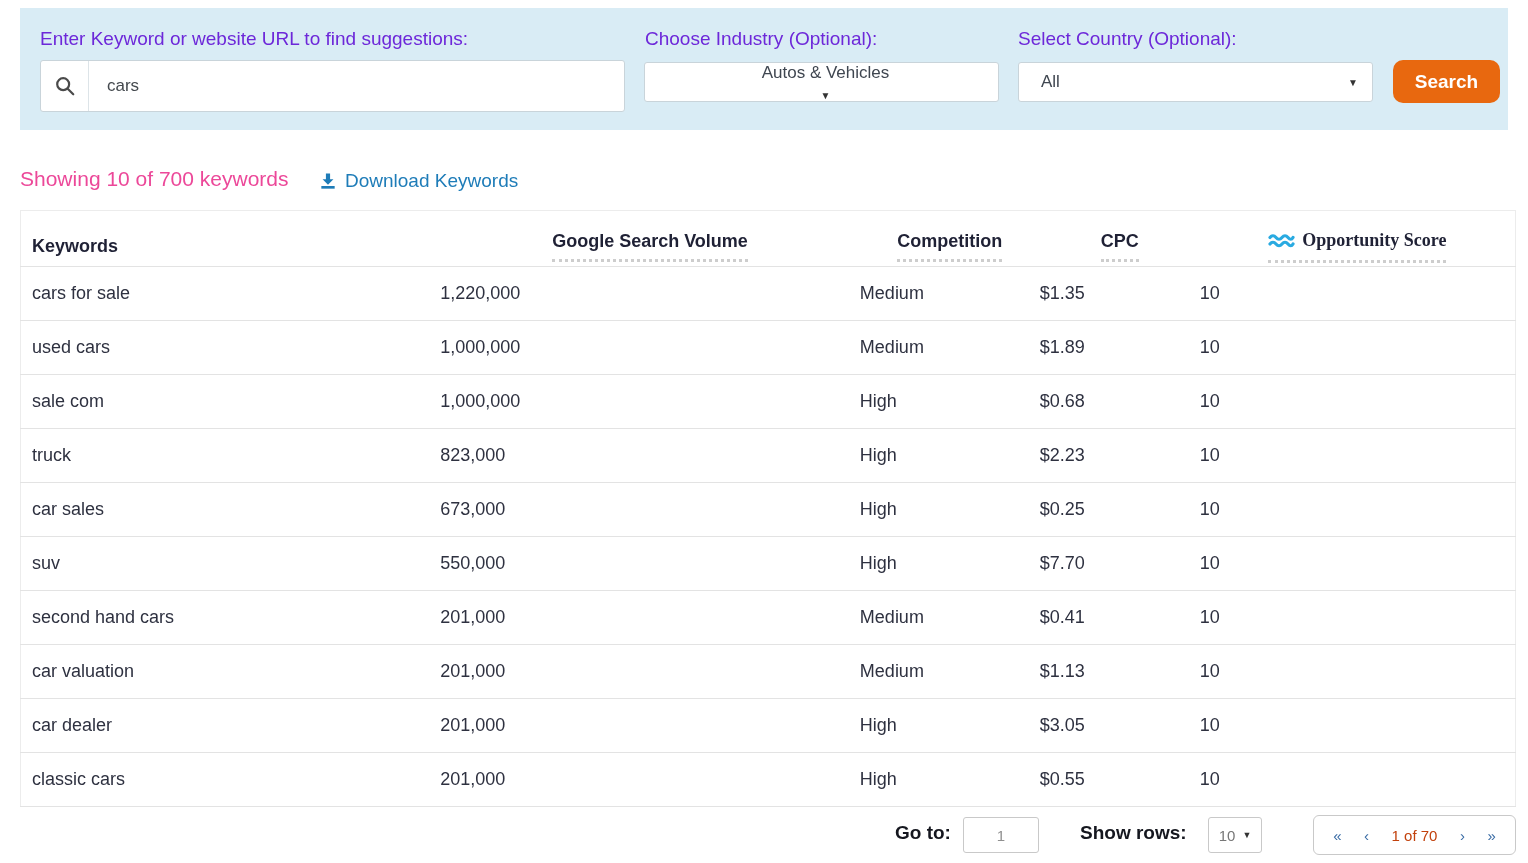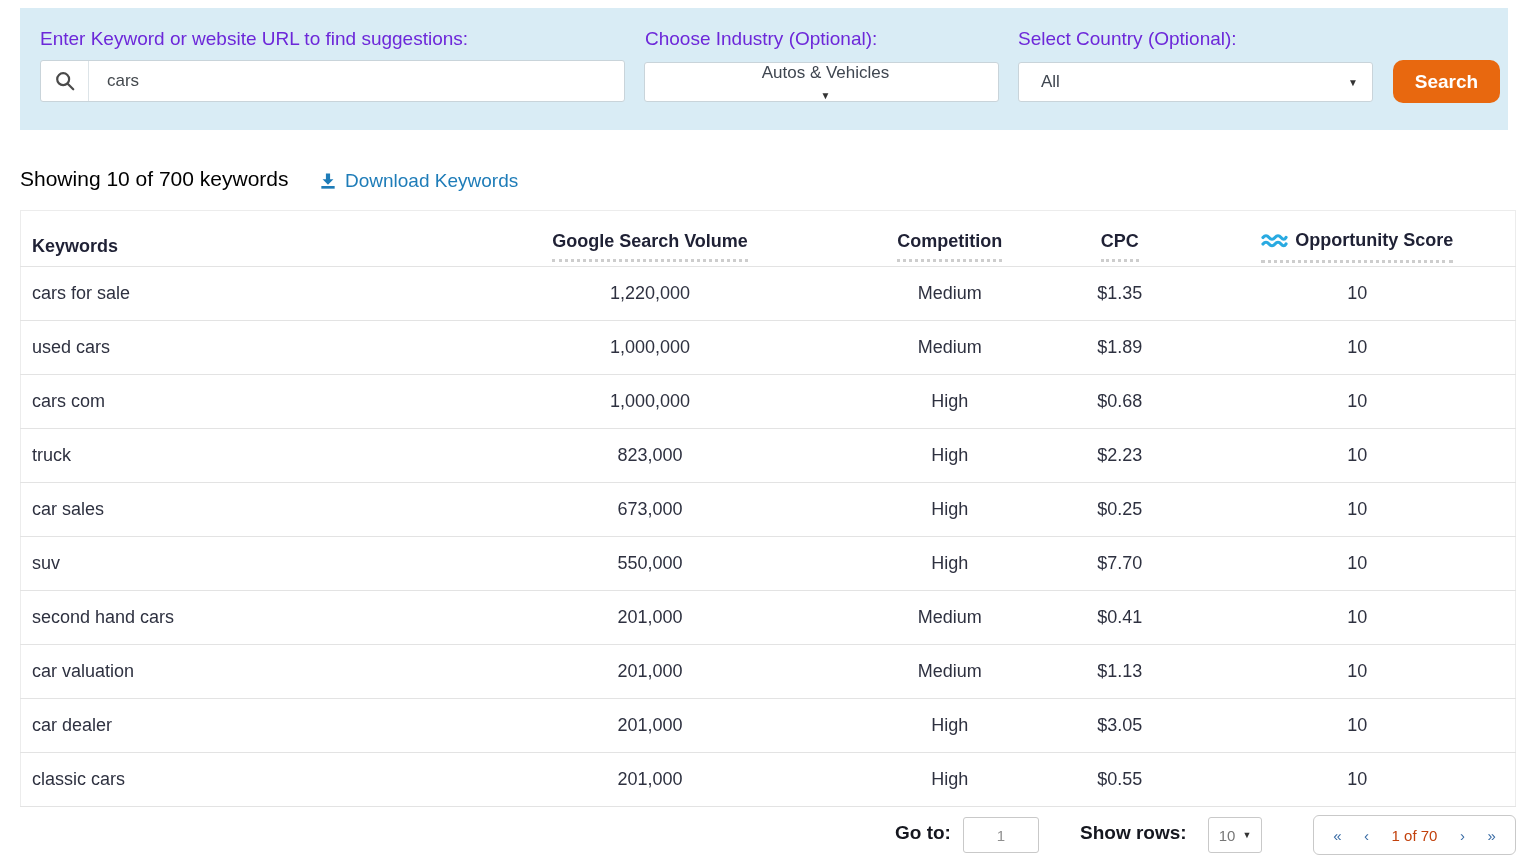--- a/index.html
+++ b/index.html
@@ -22,21 +22,21 @@
   .panel-label {
     position: absolute; top: 20px;
     font-size: 19px; color: #6d28d9;
   }
   .label-keyword  { left: 20px; }
   .label-industry { left: 625px; }
   .label-country  { left: 998px; }
 
   .search-box {
     position: absolute; left: 20px; top: 52px;
-    width: 585px; height: 42px;
+    width: 585px; height: 52px;
     background: #fff; border: 1px solid #c9d4da; border-radius: 3px;
     display: flex; align-items: stretch;
   }
   .search-icon-seg {
     width: 48px; display: flex; align-items: center; justify-content: center;
     border-right: 1px solid #dde4e8; cursor: pointer;
   }
   .search-box input {
     flex: 1; border: 0; outline: none; background: transparent;
     padding: 0 18px; font-size: 17px; color: #44494e;
@@ -59,21 +59,21 @@
     width: 107px; height: 43px;
     background: #e8680f; border: none; border-radius: 10px;
     color: #fff; font-size: 19px; font-weight: 600;
     font-family: "Liberation Sans", sans-serif;
     cursor: pointer;
   }
 
   
   .showing-text {
     position: absolute; left: 20px; top: 167px;
-    font-size: 21px; color: #000000;
+    font-size: 21px; color: #ec4899;
   }
   .download-link {
     position: absolute; left: 318px; top: 170px;
     display: flex; align-items: center; gap: 7px;
     color: #1e7cb8; font-size: 19px; cursor: pointer; text-decoration: none;
   }
 
   
   table.kw-table {
     position: absolute; left: 20px; top: 210px;
@@ -86,24 +86,24 @@
     border-bottom: 1px solid #e3e3e3; text-align: center;
     padding: 0; vertical-align: middle;
   }
   .kw-table th.col-keywords { text-align: left; padding-left: 11px; }
   .th-label {
     display: inline-block; padding-bottom: 7px;
     border-bottom: 3px dotted #cdcdcd;
     margin-top: 16px;
   }
   .th-label.no-dots { border-bottom: none; padding-bottom: 0; }
-  .th-flex { display: inline-flex; align-items: center; gap: 7px; }
+  .th-flex { display: inline-flex; align-items: center; gap: 7px; font-family: Liberation Serif, serif; }
   .kw-table td {
     height: 54px; font-size: 18px; color: #2e3140;
-    border-bottom: 1px solid #e3e3e3; text-align: center;
+    border-bottom: 1px solid #e3e3e3; text-align: left;
     padding: 0; vertical-align: middle;
   }
   .kw-table td.cell-keyword { text-align: left; padding-left: 11px; }
 
   
   .goto-label {
     position: absolute; left: 895px; top: 822px;
     font-size: 19px; font-weight: bold; color: #15171f;
   }
   .goto-input {
@@ -226,21 +226,21 @@
       <td>10</td>
     </tr>
     <tr>
       <td class="cell-keyword">used cars</td>
       <td>1,000,000</td>
       <td>Medium</td>
       <td>$1.89</td>
       <td>10</td>
     </tr>
     <tr>
-      <td class="cell-keyword">cars com</td>
+      <td class="cell-keyword">sale com</td>
       <td>1,000,000</td>
       <td>High</td>
       <td>$0.68</td>
       <td>10</td>
     </tr>
     <tr>
       <td class="cell-keyword">truck</td>
       <td>823,000</td>
       <td>High</td>
       <td>$2.23</td>

